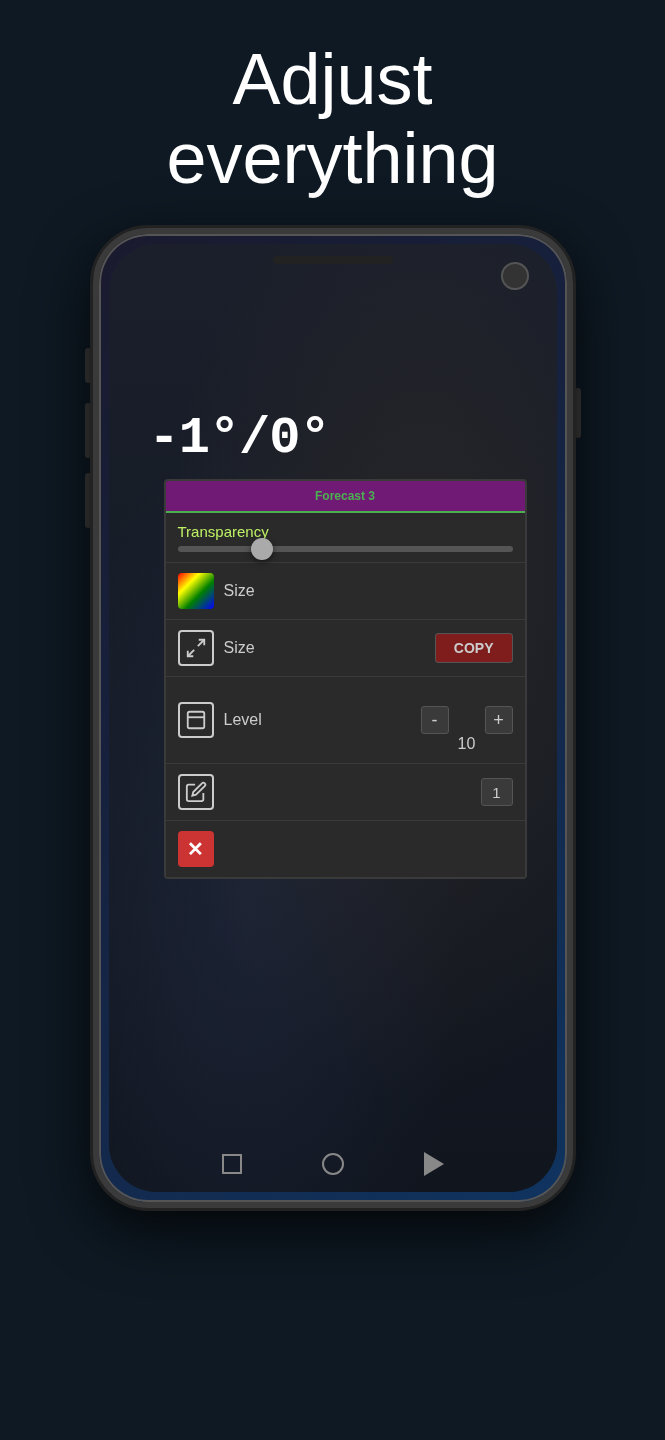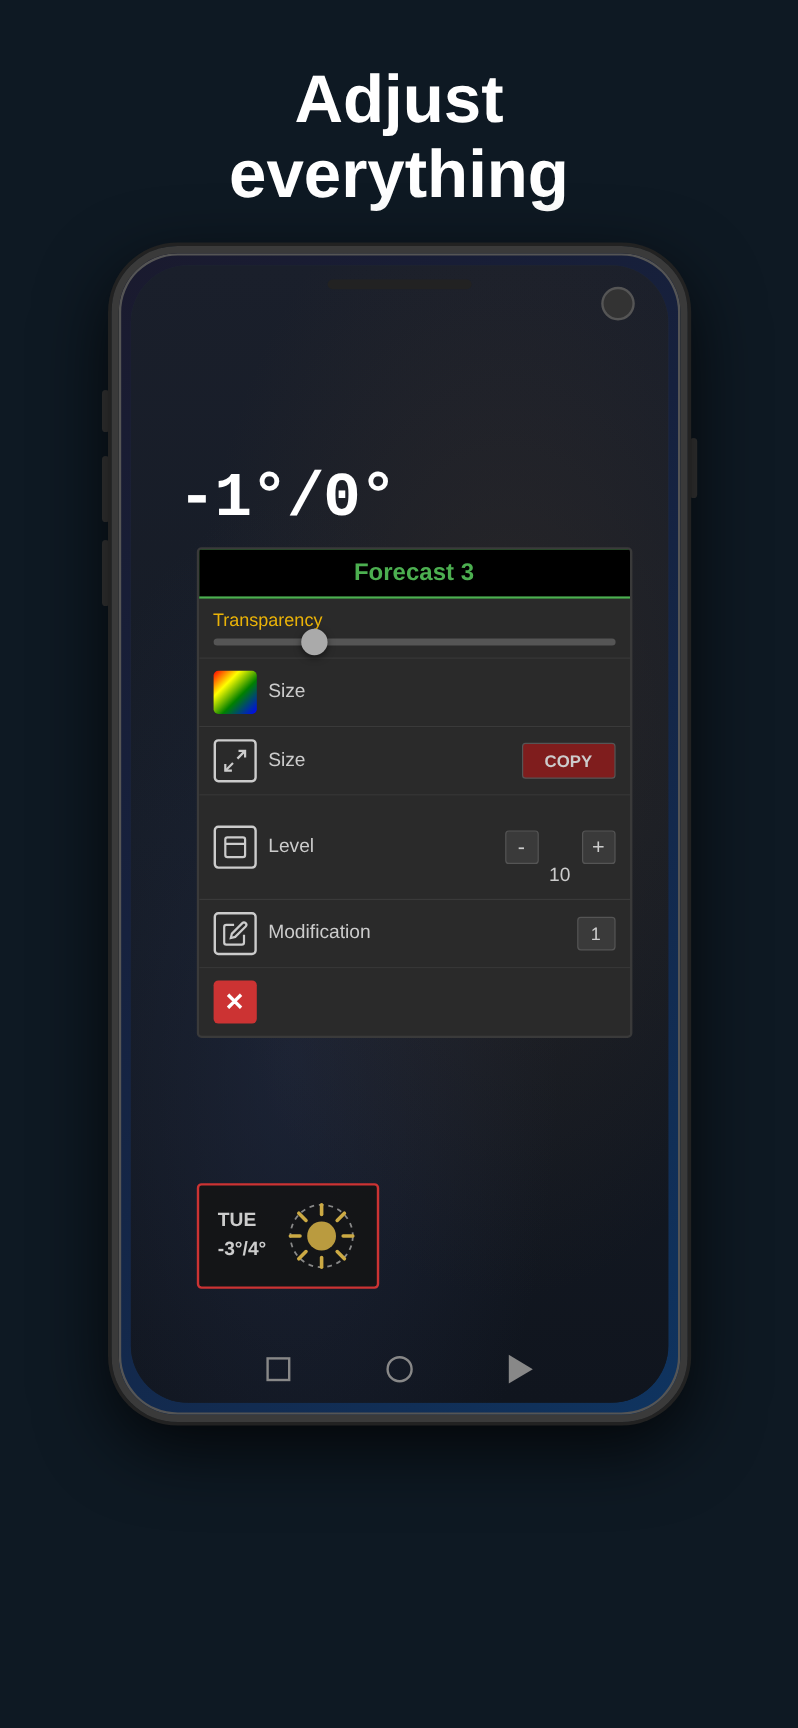--- a/index.html
+++ b/index.html
@@ -9,24 +9,24 @@
       background-color: #0e1923;
       font-family: Arial, sans-serif;
       overflow: hidden;
       position: relative;
     }
 
     
     .header-text {
       text-align: center;
       color: #ffffff;
-      font-size: 56px;
-      font-weight: 700;
+      font-size: 72px;
+      font-weight: 400;
       line-height: 1.1;
-      padding-top: 52px;
+      padding-top: 40px;
       padding-bottom: 30px;
     }
 
     
     .phone-container {
       position: relative;
       width: 480px;
       height: 980px;
       margin: 0 auto;
     }
@@ -123,26 +123,26 @@
       top: 235px;
       left: 55px;
       right: 30px;
       background: #2a2a2a;
       border: 2px solid #3a3a3a;
       border-radius: 4px;
       overflow: hidden;
     }
 
     .popup-header {
-      background: #000000;
+      background: #701a75;
       border: 2px solid #4caf50;
       padding: 8px 16px;
       text-align: center;
       color: #4caf50;
-      font-size: 20px;
+      font-size: 12px;
       font-weight: bold;
       margin: -2px -2px 0 -2px;
     }
 
     .popup-row {
       display: flex;
       align-items: center;
       padding: 10px 12px;
       border-bottom: 1px solid #3a3a3a;
       background: #2a2a2a;
@@ -154,21 +154,21 @@
     }
 
     
     .transparency-row {
       flex-direction: column;
       align-items: flex-start;
       gap: 6px;
     }
 
     .transparency-label {
-      color: #eab308;
+      color: #bef264;
       font-size: 15px;
     }
 
     .slider-track {
       width: 100%;
       height: 6px;
       background: #555;
       border-radius: 3px;
       position: relative;
     }
@@ -498,52 +498,29 @@
             </div>
           </div>
 
           <div class="popup-row">
             <div class="mod-icon">
               <svg viewBox="0 0 24 24" fill="none" stroke="#ccc" stroke-width="2" width="22" height="22">
                 <path d="M11 4H4a2 2 0 0 0-2 2v14a2 2 0 0 0 2 2h14a2 2 0 0 0 2-2v-7"></path>
                 <path d="M18.5 2.5a2.121 2.121 0 0 1 3 3L12 15l-4 1 1-4 9.5-9.5z"></path>
               </svg>
             </div>
-            <span class="row-label">Modification</span>
             <div class="mod-value">1</div>
           </div>
 
           <div class="popup-row">
             <div class="hide-icon">✕</div>
           </div>
         </div>
 
 
-        <div class="forecast-widget">
-          <div class="forecast-text">
-            <div>TUE</div>
-            <div>-3°/4°</div>
-          </div>
-
-          <svg class="sun-icon" viewBox="0 0 60 60">
-
-            <circle cx="30" cy="30" r="26" fill="none" stroke="#888" stroke-width="1.5" stroke-dasharray="4 4"></circle>
-
-            <circle cx="30" cy="30" r="12" fill="#ccaa44" opacity="0.9"></circle>
-
-            <line x1="30" y1="4" x2="30" y2="12" stroke="#ccaa44" stroke-width="3" stroke-linecap="round"></line>
-            <line x1="30" y1="48" x2="30" y2="56" stroke="#ccaa44" stroke-width="3" stroke-linecap="round"></line>
-            <line x1="4" y1="30" x2="12" y2="30" stroke="#ccaa44" stroke-width="3" stroke-linecap="round"></line>
-            <line x1="48" y1="30" x2="56" y2="30" stroke="#ccaa44" stroke-width="3" stroke-linecap="round"></line>
-            <line x1="11" y1="11" x2="17" y2="17" stroke="#ccaa44" stroke-width="3" stroke-linecap="round"></line>
-            <line x1="43" y1="43" x2="49" y2="49" stroke="#ccaa44" stroke-width="3" stroke-linecap="round"></line>
-            <line x1="49" y1="11" x2="43" y2="17" stroke="#ccaa44" stroke-width="3" stroke-linecap="round"></line>
-            <line x1="11" y1="49" x2="17" y2="43" stroke="#ccaa44" stroke-width="3" stroke-linecap="round"></line>
-          </svg>
-        </div>
 
         <div class="bottom-nav">
           <div class="nav-square"></div>
           <div class="nav-circle"></div>
           <div class="nav-triangle"></div>
         </div>
 
       </div>
     </div>
   </div>

